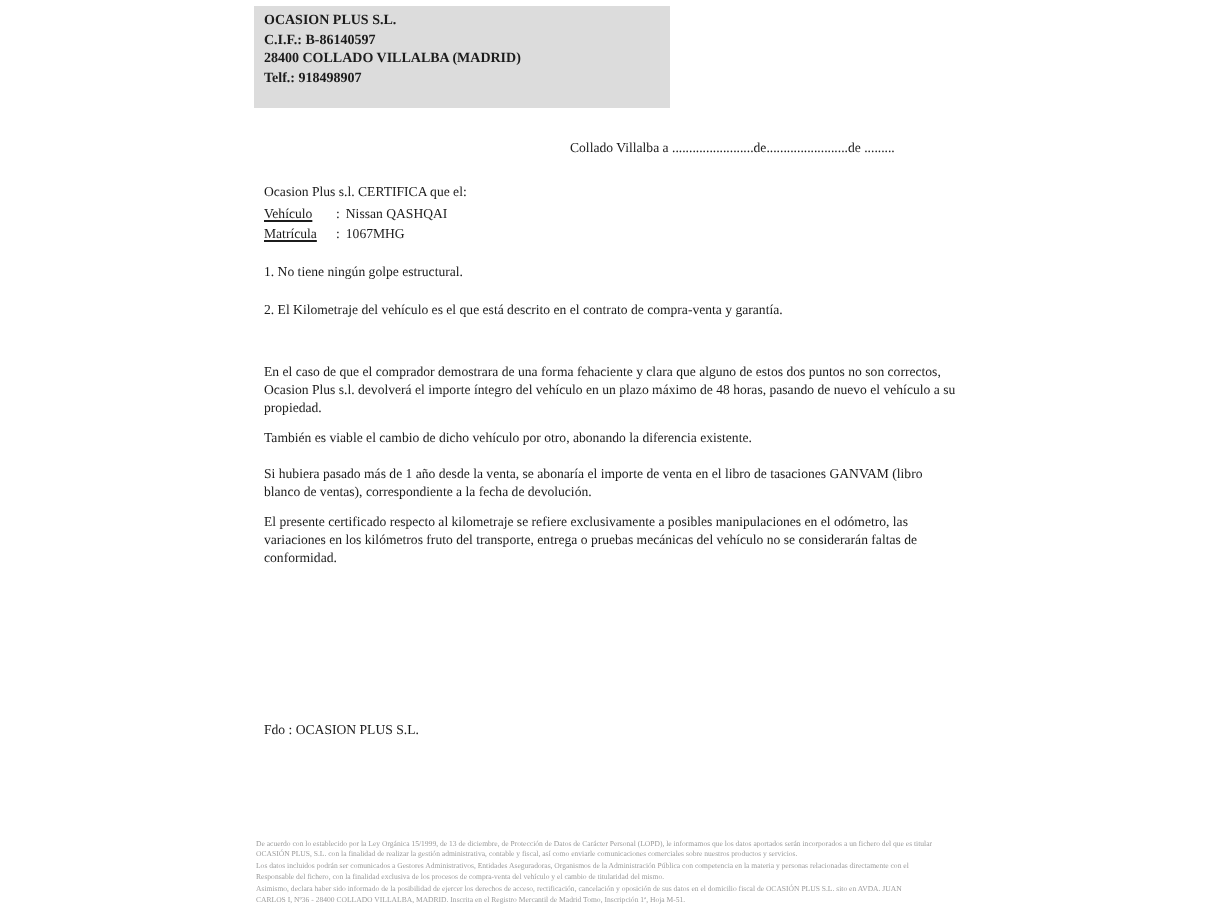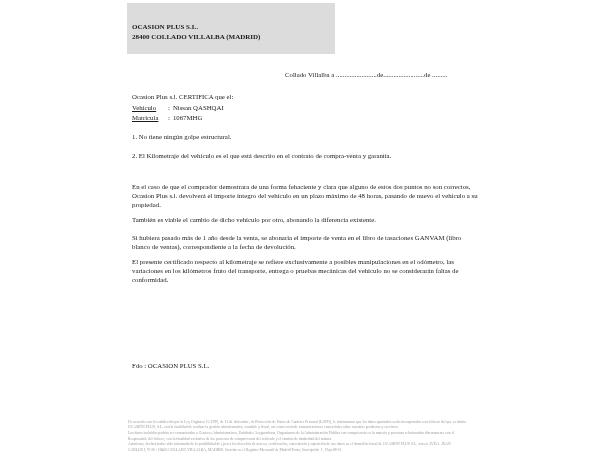--- a/index.html
+++ b/index.html
@@ -10,21 +10,21 @@
     background: #ffffff;
     overflow: hidden;
     font-family: "Liberation Serif", "DejaVu Serif", serif;
     color: #1c1c1c;
   }
   .letterhead {
     position: absolute;
     left: 127px; top: 3px;
     width: 208px; height: 51px;
     background: #dcdcdc;
-    padding: 20px 0 0 5px;
+    padding: 3px 0 0 5px;
     box-sizing: border-box;
   }
   .letterhead .lh-line {
     font-size: 7px;
     font-weight: bold;
     line-height: 9.6px;
     white-space: nowrap;
   }
   .date-line {
     position: absolute;
@@ -70,21 +70,23 @@
   }
   .legal .legal-line { white-space: nowrap; }
 </style>
 </head>
 <body>
 
 <div class="canvas">
 
   <div class="letterhead">
     <div class="lh-line">OCASION PLUS S.L.</div>
+    <div class="lh-line">C.I.F.: B-86140597</div>
     <div class="lh-line">28400 COLLADO VILLALBA (MADRID)</div>
+    <div class="lh-line">Telf.: 918498907</div>
   </div>
 
   <div class="date-line">Collado Villalba a ........................de........................de .........</div>
 
   <div class="cert-block">
     <div>Ocasion Plus s.l. CERTIFICA que el:</div>
     <div class="cert-row">
       <span class="lbl">Vehículo</span><span>:</span><span class="val">Nissan QASHQAI</span>
     </div>
     <div class="cert-row">

